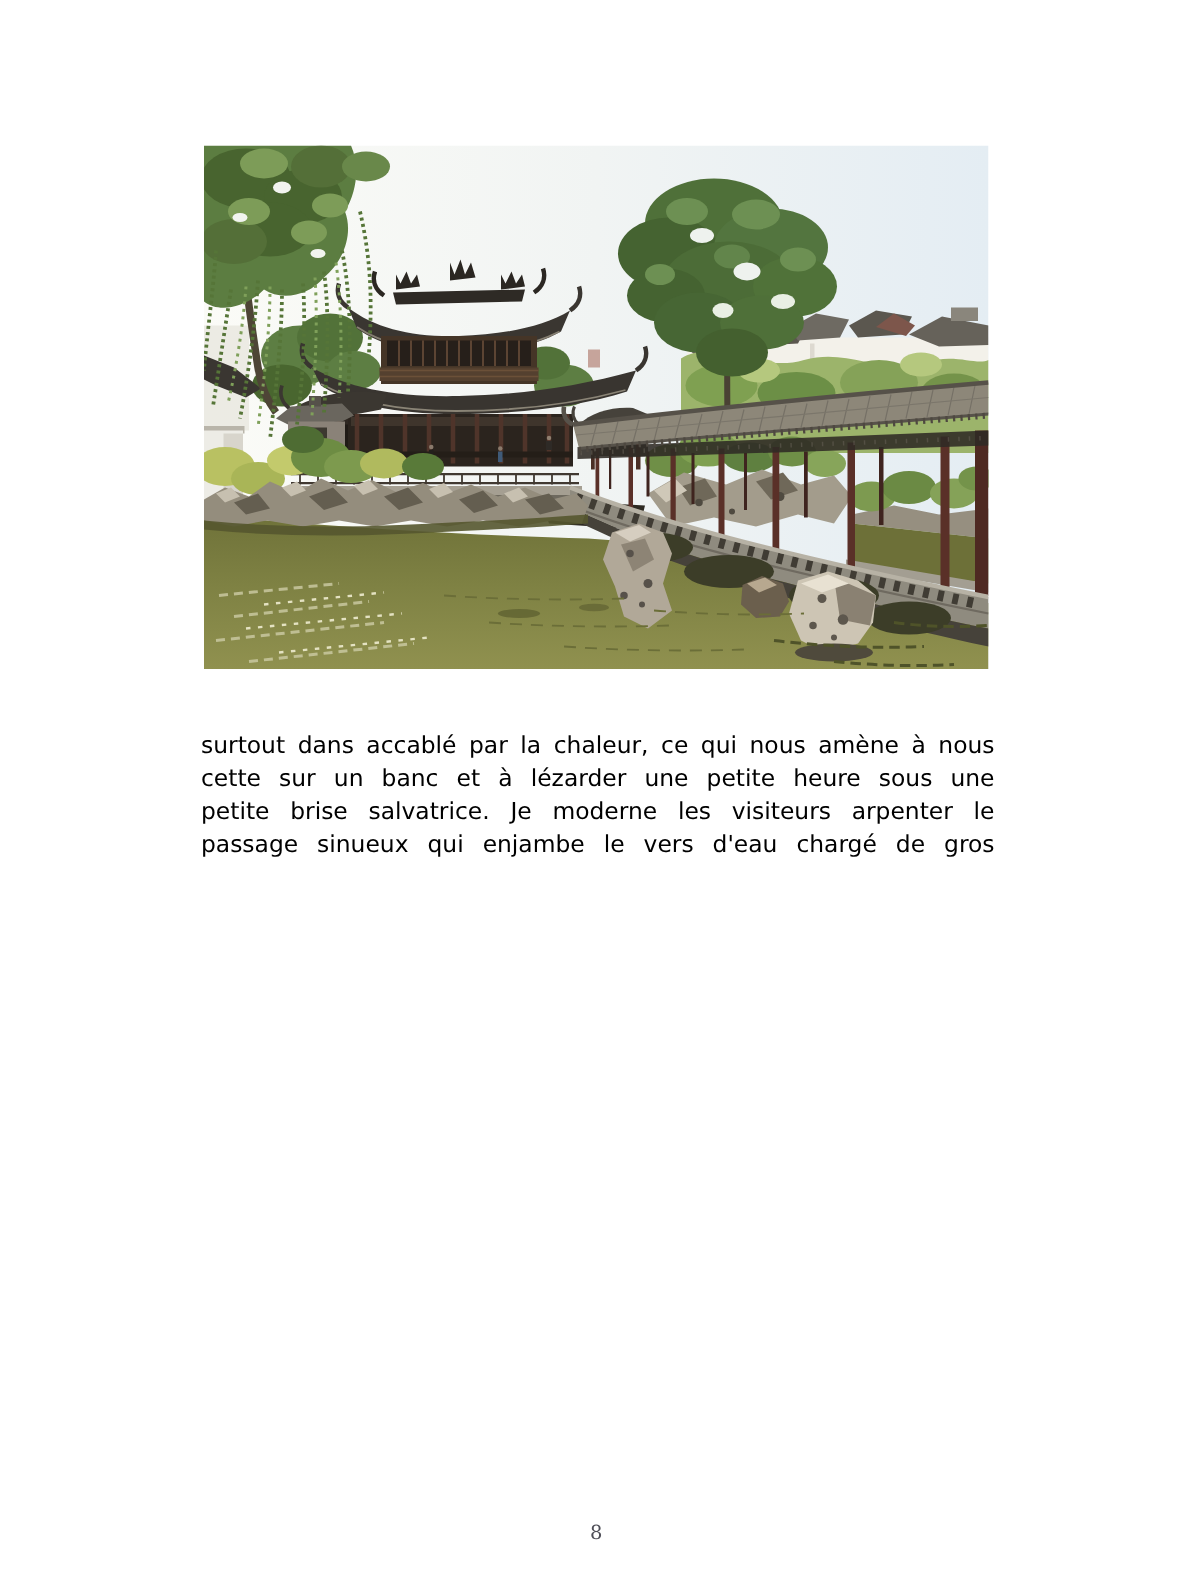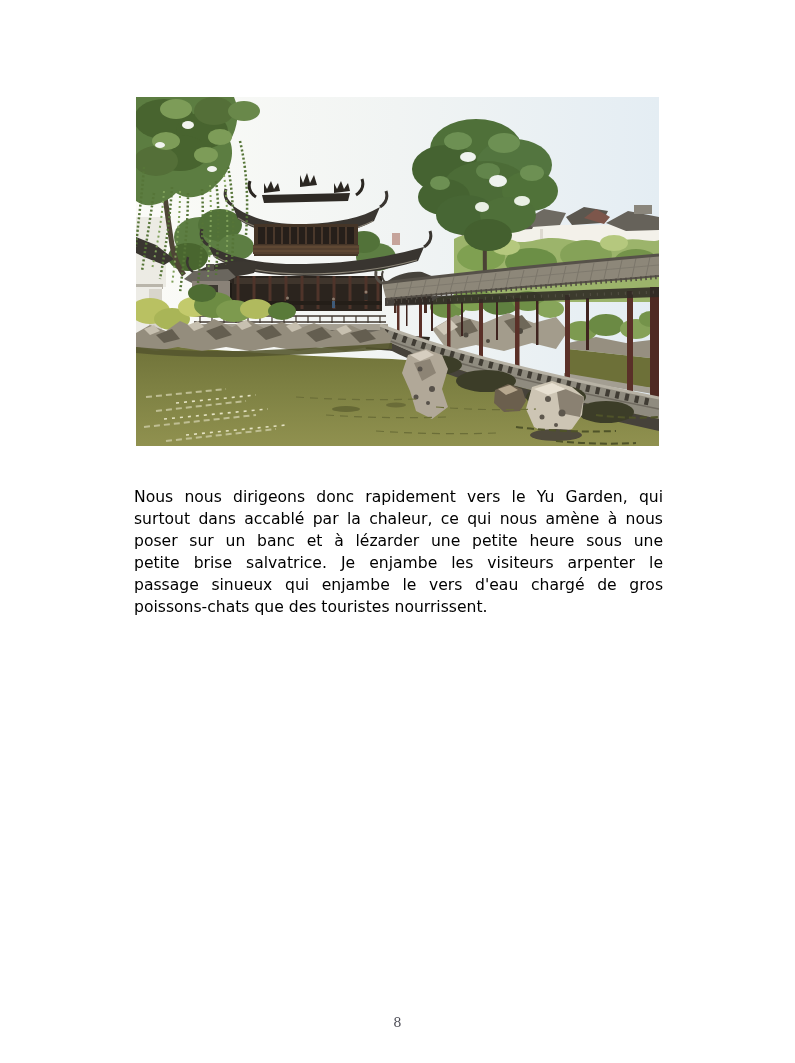--- a/index.html
+++ b/index.html
@@ -317,23 +317,21 @@
             <path d="M420,344 Q460,348 500,346"></path>
             <path d="M460,318 Q490,322 523,320"></path>
       </g>
       <ellipse cx="210" cy="312" rx="14" ry="3" fill="#5a5c2e" opacity="0.7"></ellipse>
       <ellipse cx="260" cy="308" rx="10" ry="2.5" fill="#5a5c2e" opacity="0.6"></ellipse>
     </g>
   </svg>
   </figure>
 
   <div class="body-text">
-    <div class="line">Nous nous dirigeons donc rapidement vers le Yu Garden, qui</div>
     <div class="line">surtout dans accablé par la chaleur, ce qui nous amène à nous</div>
-    <div class="line">poser sur un banc et à lézarder une petite heure sous une</div>
-    <div class="line">petite brise salvatrice. Je enjambe les visiteurs arpenter le</div>
+    <div class="line">cette sur un banc et à lézarder une petite heure sous une</div>
+    <div class="line">petite brise salvatrice. Je moderne les visiteurs arpenter le</div>
     <div class="line">passage sinueux qui enjambe le vers d'eau chargé de gros</div>
-    <div class="line last">poissons-chats que des touristes nourrissent.</div>
   </div>
 
   <div class="page-num">8</div>
 
 </div>
 
 </body></html>

